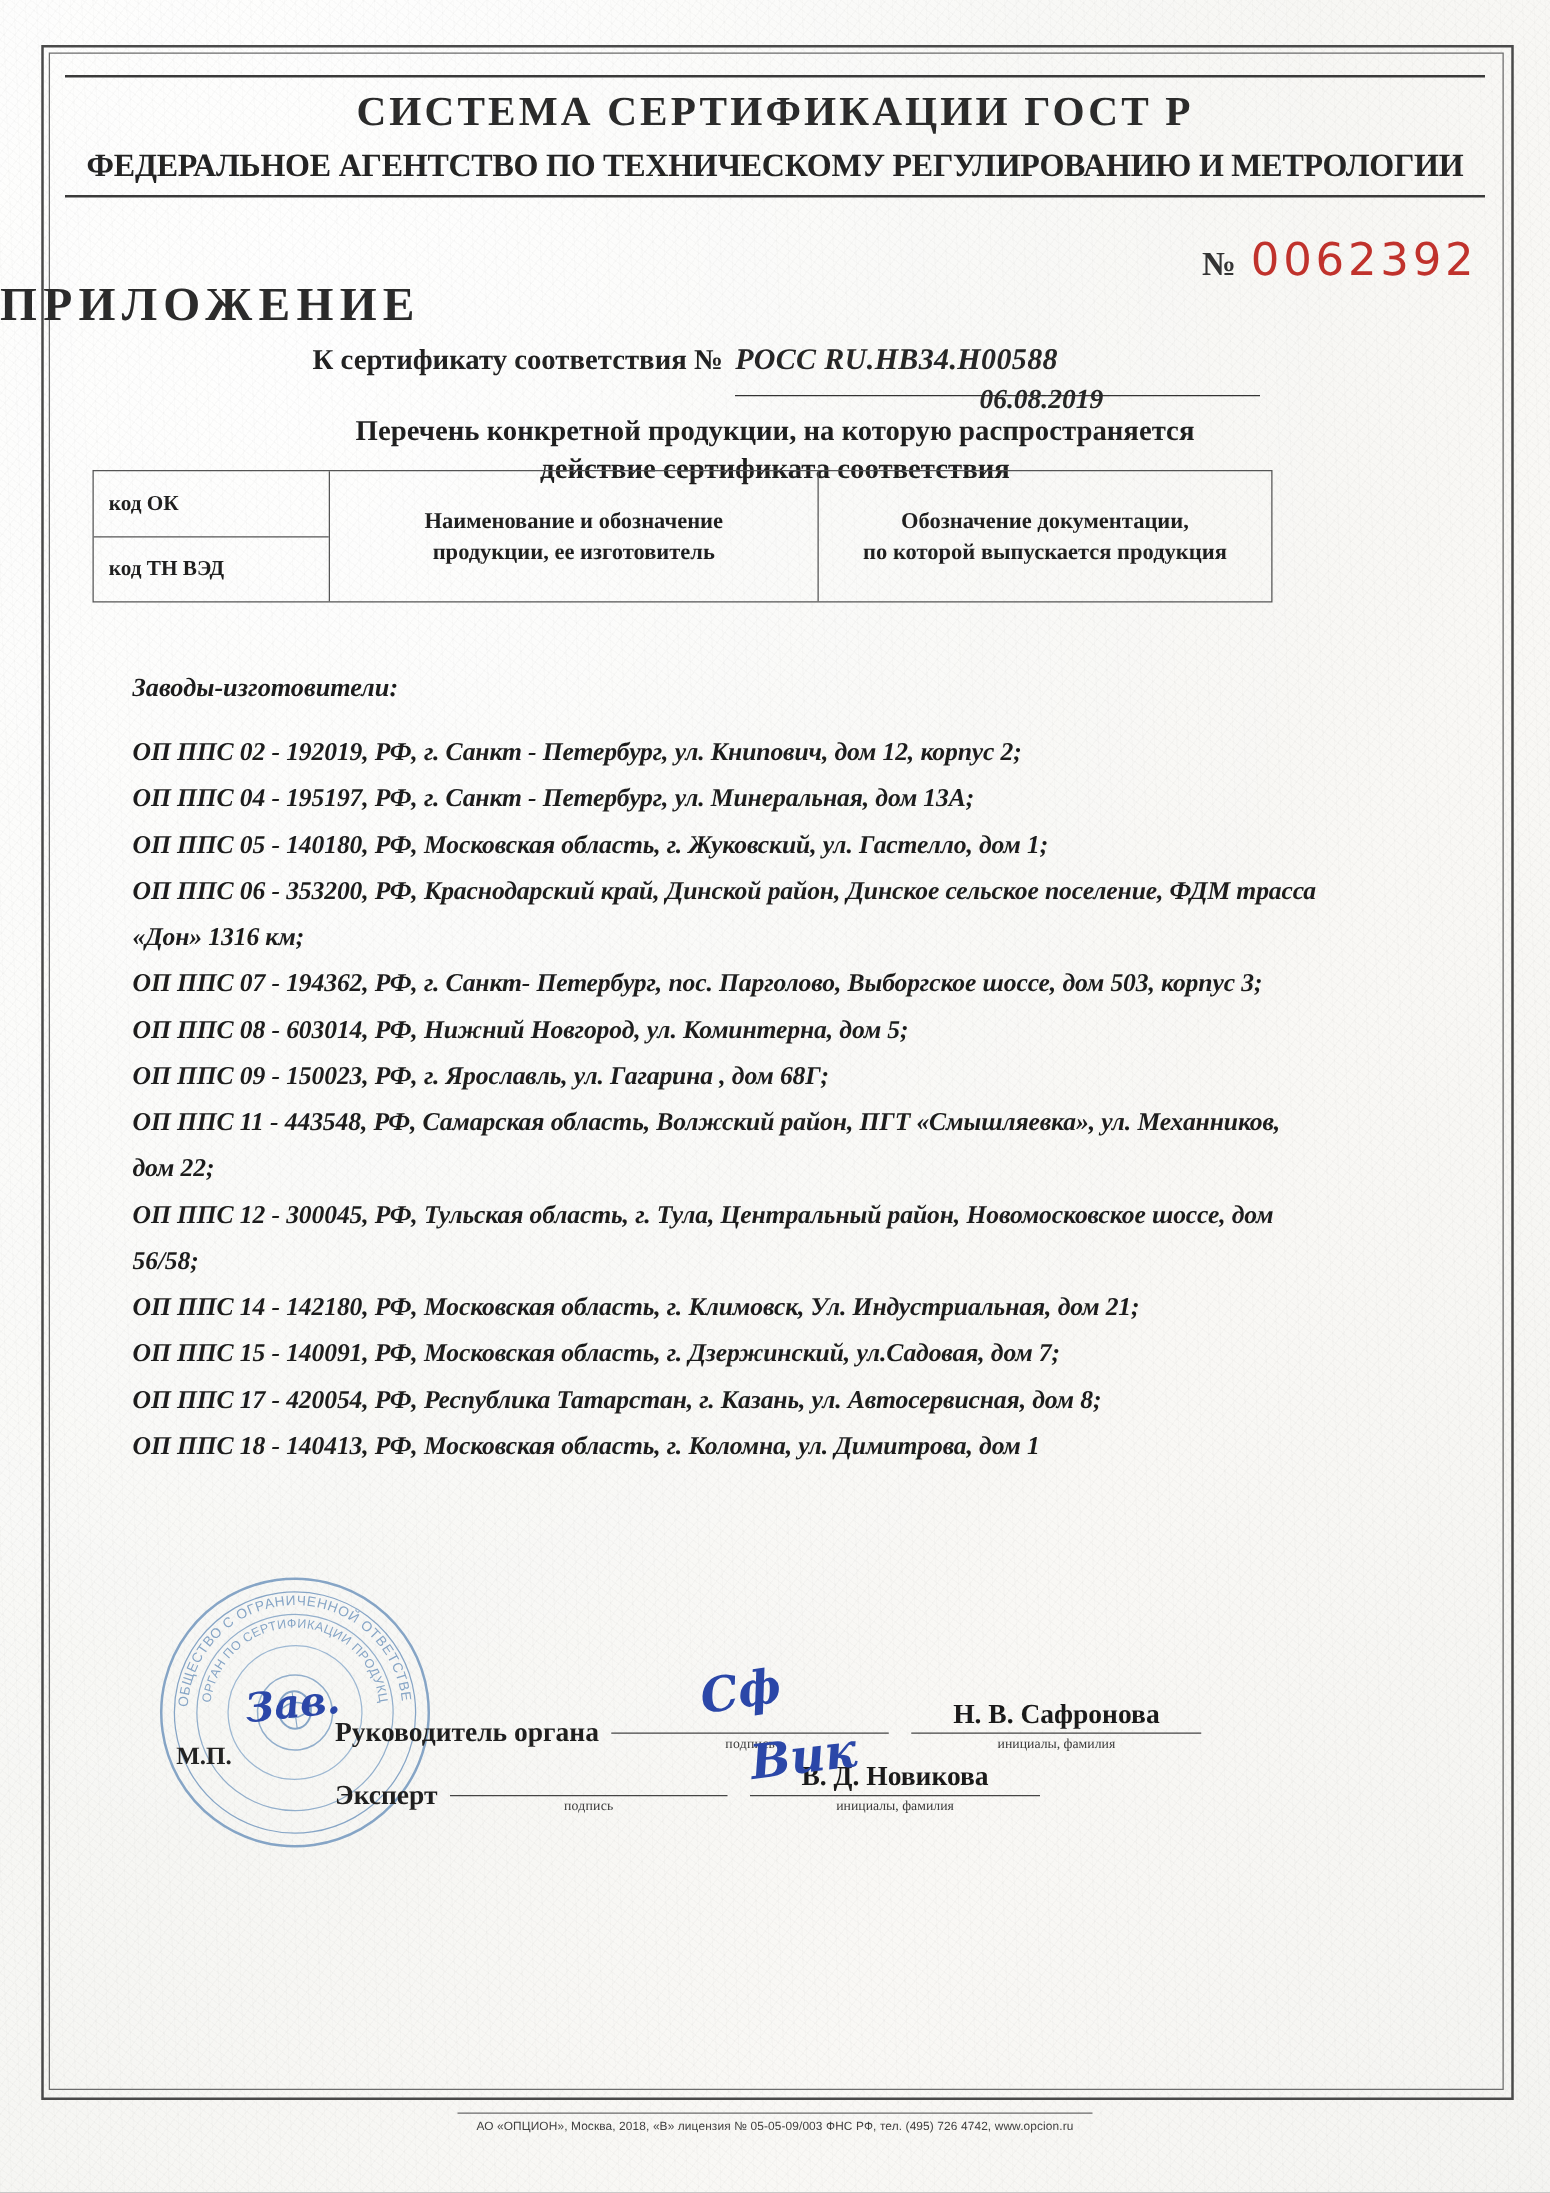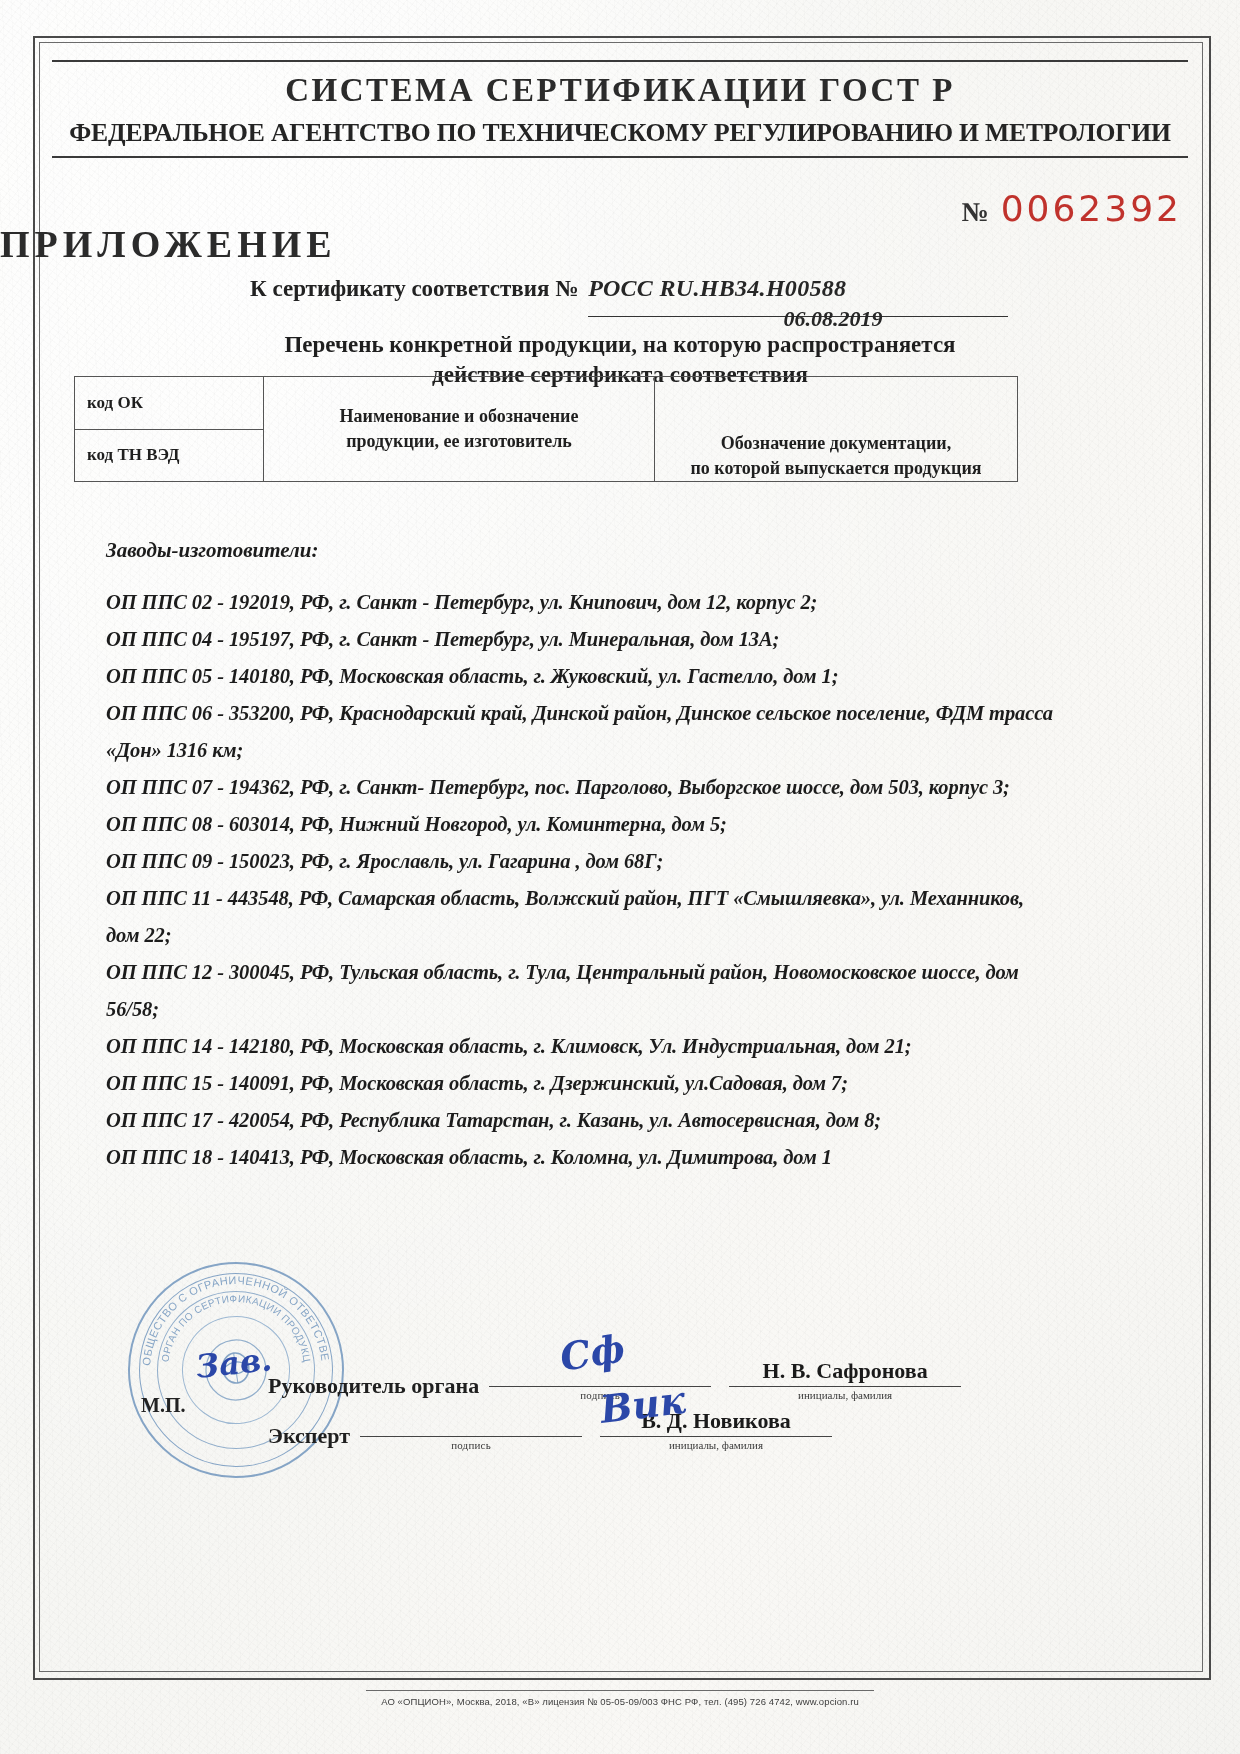--- a/index.html
+++ b/index.html
@@ -205,21 +205,21 @@
     border-right: 1.6px solid #555;
     display: flex;
     align-items: center;
     justify-content: center;
     text-align: center;
     padding: 0 8px;
   }
   .tbl-col-3 {
     flex: 1;
     display: flex;
-    align-items: flex-end;
+    align-items: center;
     justify-content: center;
     text-align: center;
     padding: 0 8px;
   }
   .tbl-head-text {
     font-size: 18px;
     font-weight: bold;
     line-height: 25px;
     color: #1f1f1f;
   }

